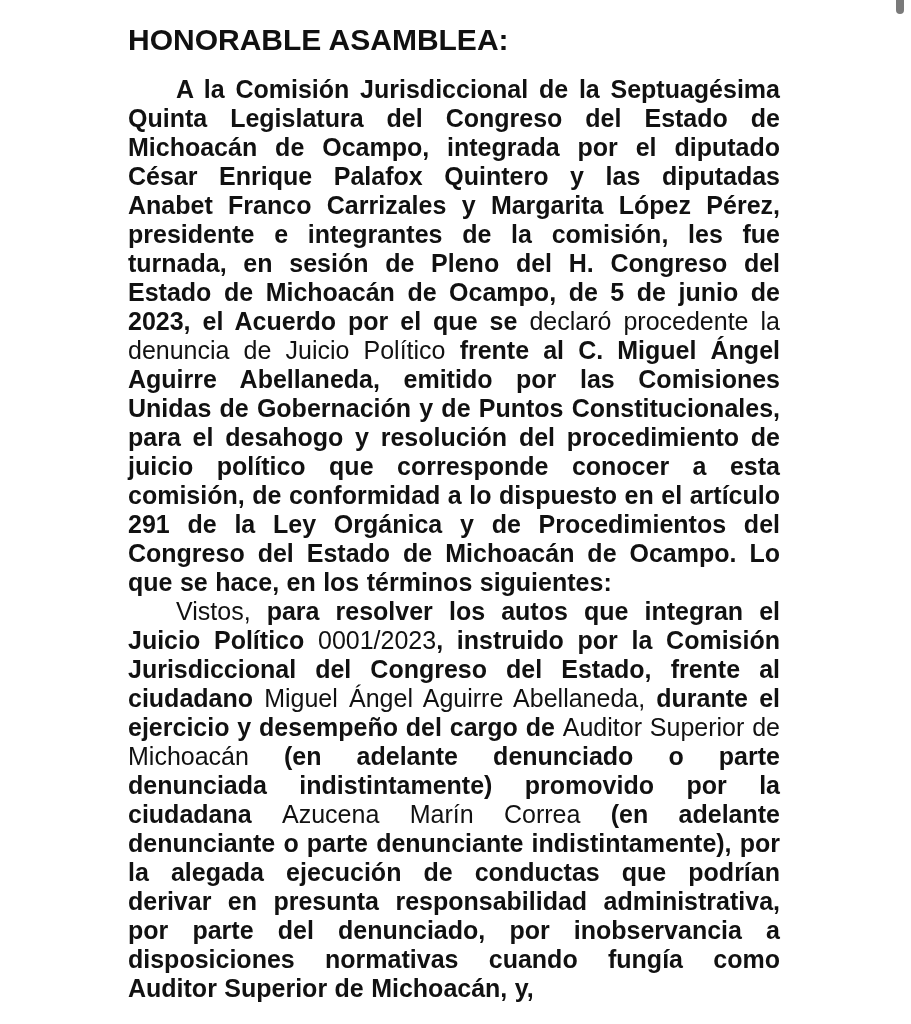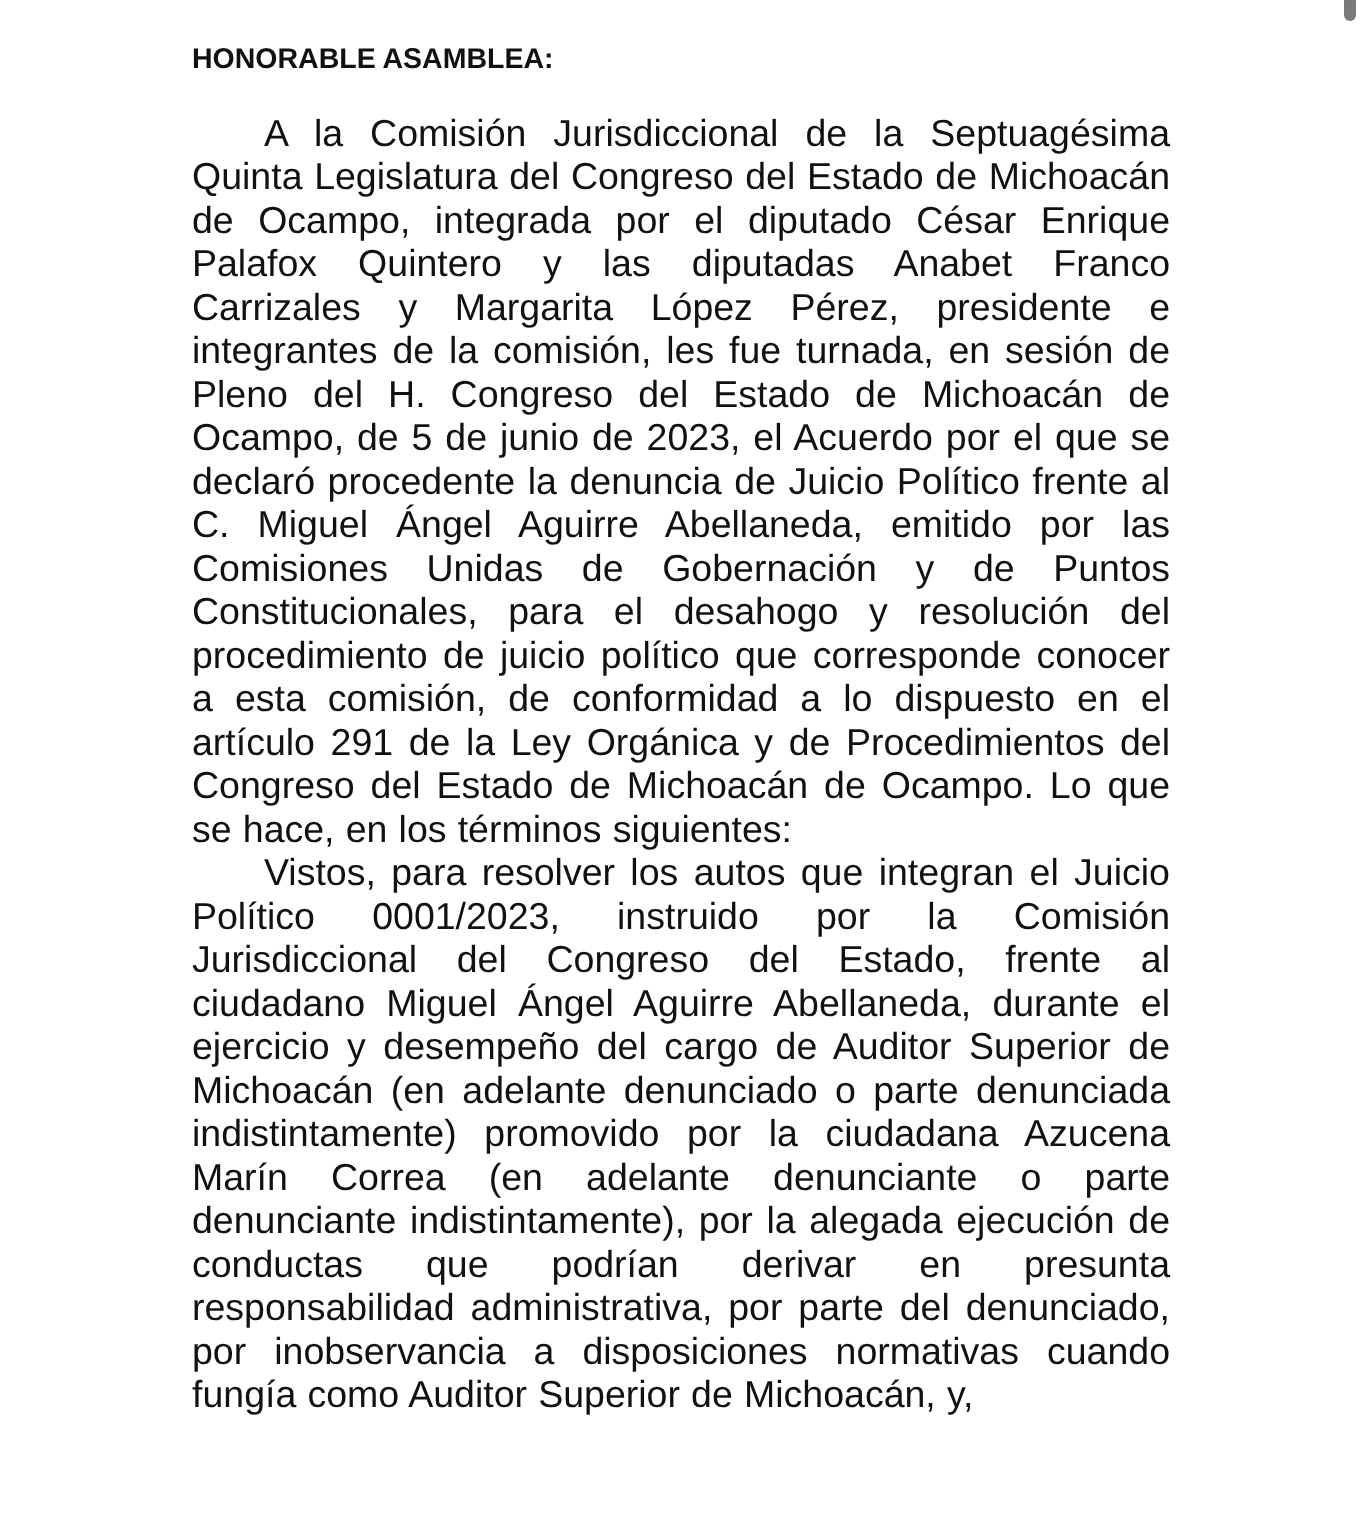--- a/index.html
+++ b/index.html
@@ -30,36 +30,36 @@
     border-radius: 0 0 4px 4px;
   }
   .doc {
     position: absolute;
     left: 128px;
     top: 25px;
     width: 652px;
   }
   .doc-heading {
     margin: 0 0 21px 0;
-    font-size: 19px;
+    font-size: 30px;
     line-height: 29px;
     font-weight: bold;
     letter-spacing: 0;
   }
   .doc-paragraph {
     margin: 0;
     font-size: 25px;
     line-height: 29px;
     text-align: justify;
     text-indent: 48px;
     word-spacing: 0.02em;
   }
   .doc-paragraph + .doc-paragraph {
   }
-  .run { font-weight: normal; }
+  .run { font-weight: bold; }
   .run.bold { font-weight: normal; }
 </style>
 </head>
 <body>
 
 <div class="page">
 
   <div class="scroll-thumb"></div>
 
   <article class="doc">

